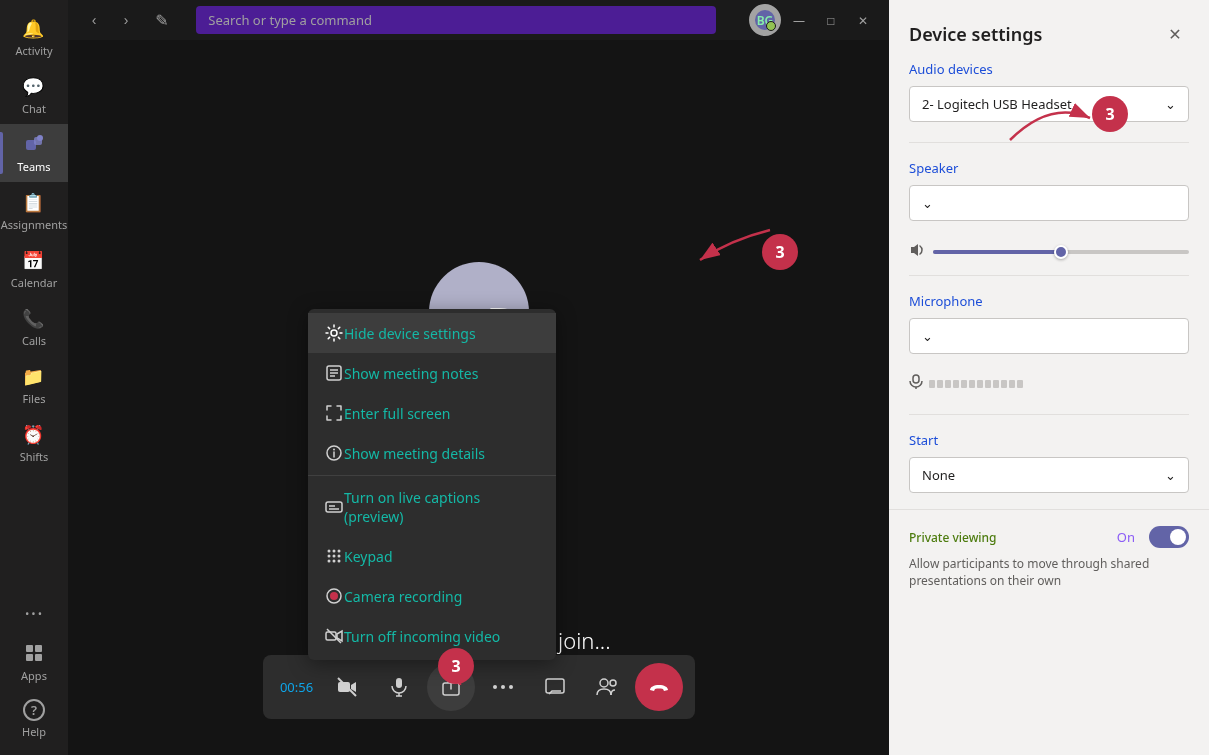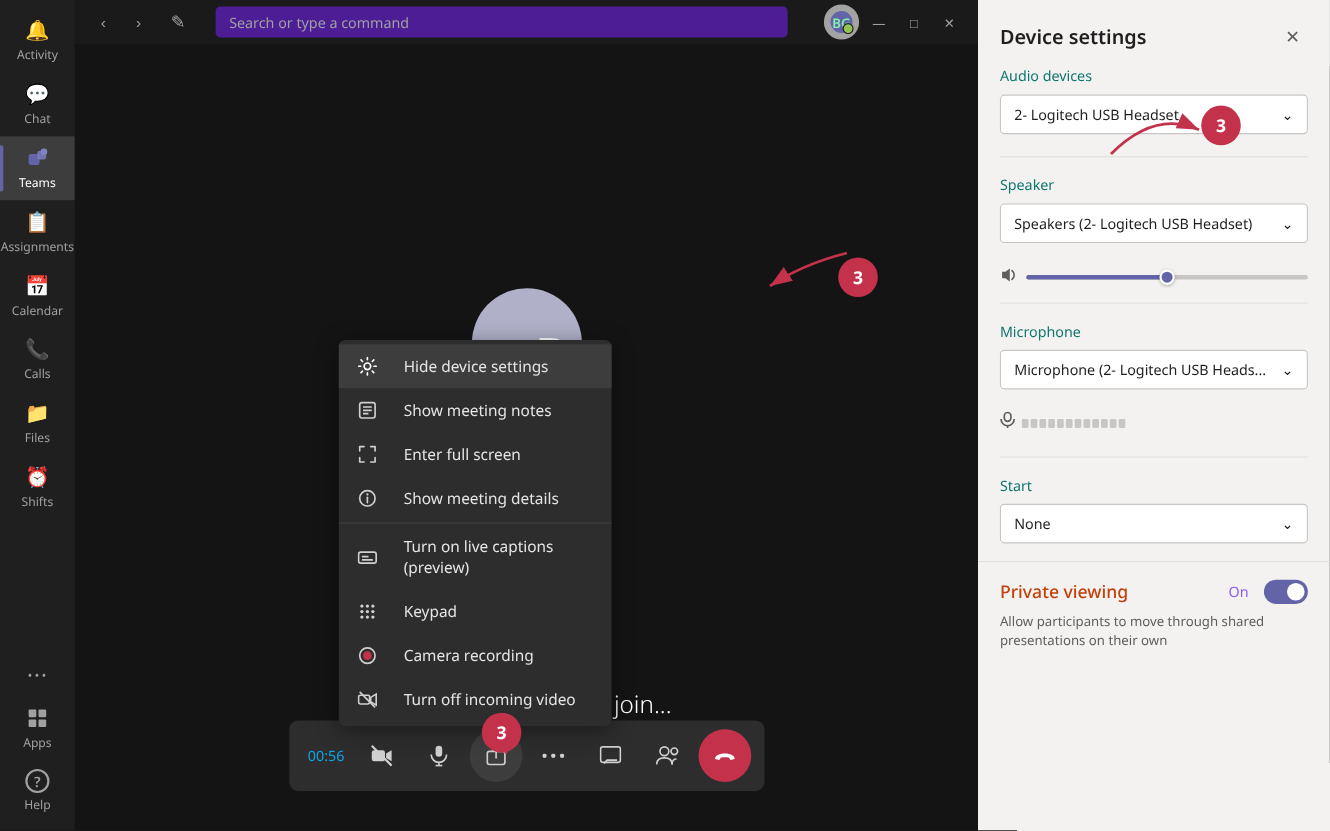--- a/index.html
+++ b/index.html
@@ -239,23 +239,23 @@
       padding: 4px 0;
       width: 248px;
       box-shadow: 0 4px 20px rgba(0,0,0,0.4);
       z-index: 100;
       bottom: 95px;
       left: 240px;
     }
     .menu-item {
       display: flex;
       align-items: center;
-      gap: 23px;
+      gap: 0;
       padding: 10px 16px;
-      color: #e5e5e5;
+      color: #14b8a6;
       font-size: 14px;
       cursor: pointer;
     }
     .menu-item.selected { background: #3d3d3d; }
     .menu-icon {
       width: 20px;
       height: 20px;
       display: flex;
       align-items: center;
       justify-content: center;
@@ -300,21 +300,21 @@
       align-items: center;
       justify-content: center;
       color: #605e5c;
       font-size: 16px;
     }
     .panel-section {
       padding: 0 20px 16px;
     }
     .panel-section-title {
       font-size: 13px;
-      color: #0f766e;
+      color: #1d4ed8;
       margin-bottom: 8px;
     }
     .panel-select {
       width: 100%;
       height: 36px;
       border: 1px solid #c8c6c4;
       border-radius: 4px;
       background: #fff;
       display: flex;
       align-items: center;
@@ -391,22 +391,22 @@
       color: #201f1f;
       margin-bottom: 16px;
     }
     .setting-row {
       display: flex;
       align-items: center;
       justify-content: space-between;
       margin-bottom: 8px;
     }
     .setting-label {
-      font-size: 16px;
-      color: #c2410c;
+      font-size: 12px;
+      color: #4d7c0f;
       font-weight: 500;
     }
     .setting-status {
       font-size: 13px;
       color: #8b5cf6;
       margin-right: 8px;
     }
     .toggle-switch {
       width: 40px;
       height: 22px;
@@ -695,21 +695,20 @@
       <span class="panel-select-text">2- Logitech USB Headset</span>
       <span>⌄</span>
     </div>
   </div>
 
   <div class="panel-divider"></div>
 
   <div class="panel-section">
     <div class="panel-section-title">Speaker</div>
     <div class="panel-select">
-      <span class="panel-select-text">Speakers (2- Logitech USB Headset)</span>
       <span>⌄</span>
     </div>
   </div>
 
   <div class="volume-row">
     <span class="volume-icon">
       <svg width="16" height="16" viewBox="0 0 16 16" fill="none">
         <path d="M2 5h3l4-3v12l-4-3H2V5z" fill="#605e5c"></path>
         <path d="M11 4a5 5 0 010 8" stroke="#605e5c" stroke-width="1.5" fill="none" stroke-linecap="round"></path>
       </svg>
@@ -718,21 +717,20 @@
       <div class="volume-fill"></div>
       <div class="volume-thumb"></div>
     </div>
   </div>
 
   <div class="panel-divider"></div>
 
   <div class="panel-section">
     <div class="panel-section-title">Microphone</div>
     <div class="panel-select">
-      <span class="panel-select-text">Microphone (2- Logitech USB Heads...</span>
       <span>⌄</span>
     </div>
   </div>
 
   <div class="mic-bar-row">
     <span class="mic-icon-sm">
       <svg width="14" height="16" viewBox="0 0 14 16" fill="none">
         <rect x="4" y="1" width="6" height="8" rx="3" stroke="#605e5c" stroke-width="1.5" fill="none"></rect>
         <path d="M1 7a6 6 0 0012 0" stroke="#605e5c" stroke-width="1.5" fill="none"></path>
         <line x1="7" y1="13" x2="7" y2="15" stroke="#605e5c" stroke-width="1.5"></line>

